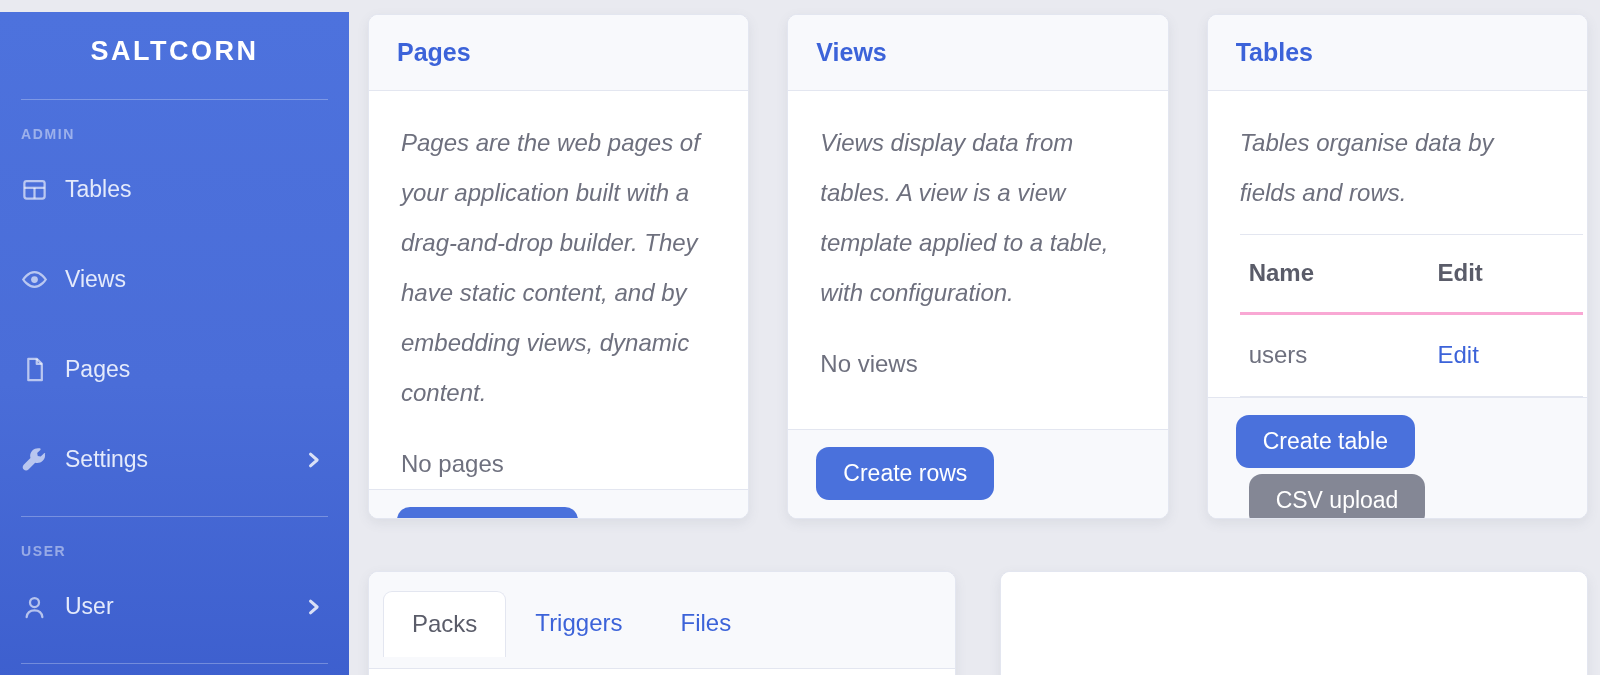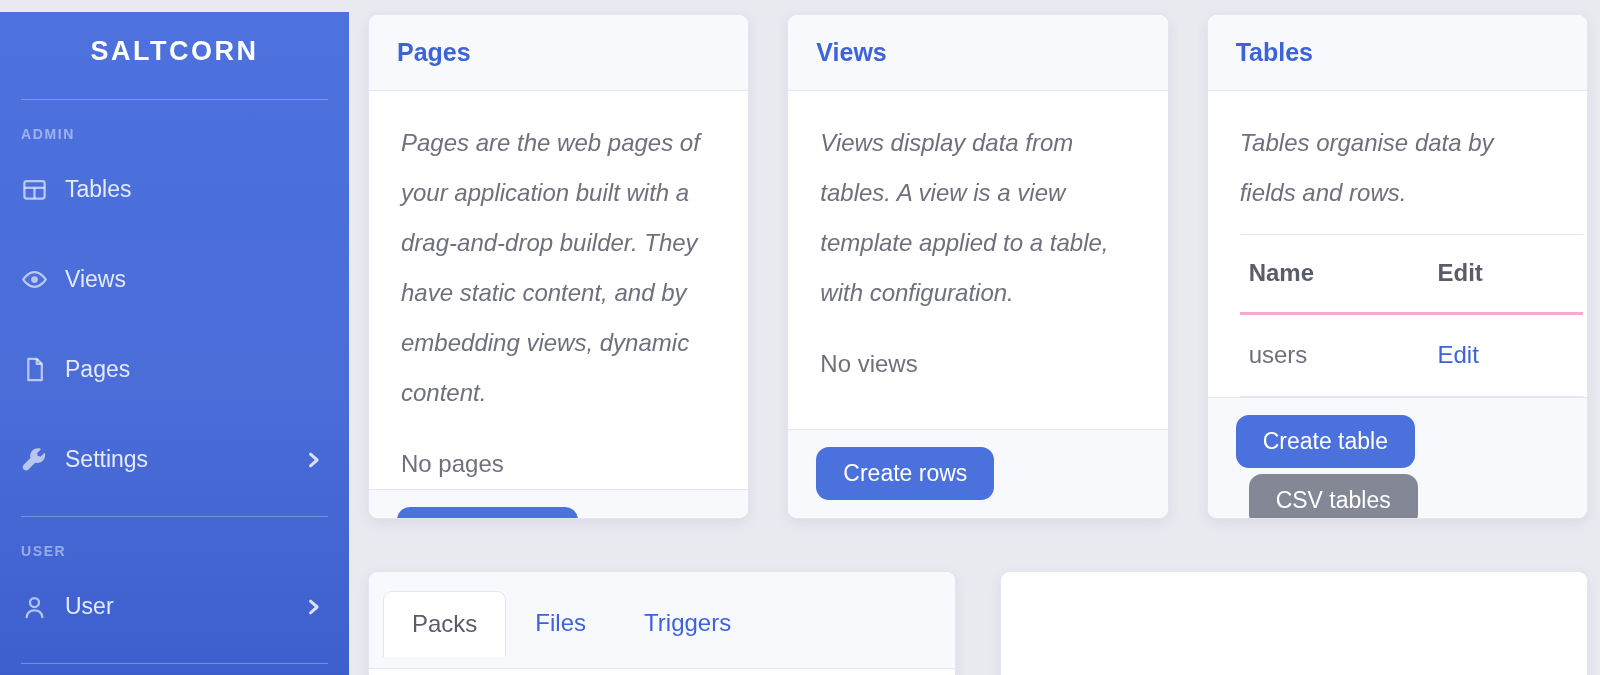--- a/index.html
+++ b/index.html
@@ -258,33 +258,33 @@
           <tbody>
             <tr>
               <td>users</td>
               <td><a class="link">Edit</a></td>
             </tr>
           </tbody>
         </table>
       </div>
       <div class="card-footer">
         <button class="btn">Create table</button>
-        <button class="btn btn-gray">CSV tables</button>
+        <button class="btn btn-gray">CSV upload</button>
       </div>
     </section>
 
   </div>
 
   <div class="bottom-row">
 
     <section class="tabs-card">
       <div class="tabs-header">
         <div class="tab active">Packs</div>
+        <div class="tab">Triggers</div>
         <div class="tab">Files</div>
-        <div class="tab">Triggers</div>
       </div>
       <div class="tabs-body"></div>
     </section>
 
     <section class="tabs-card">
       <div class="tabs-body"></div>
     </section>
 
   </div>
 

